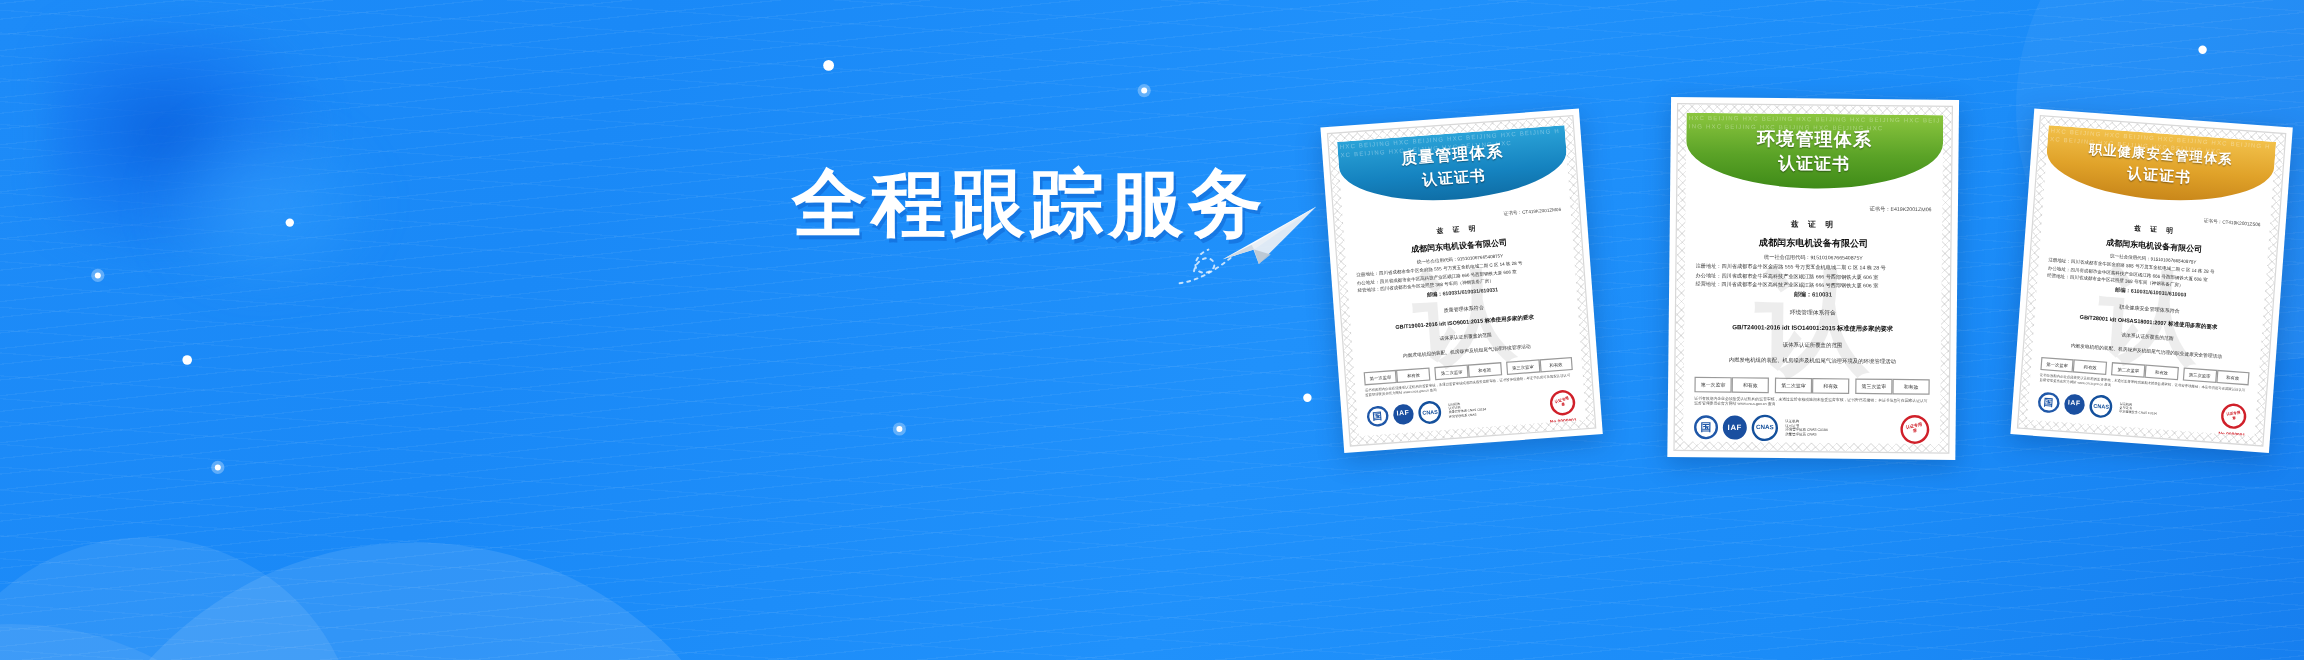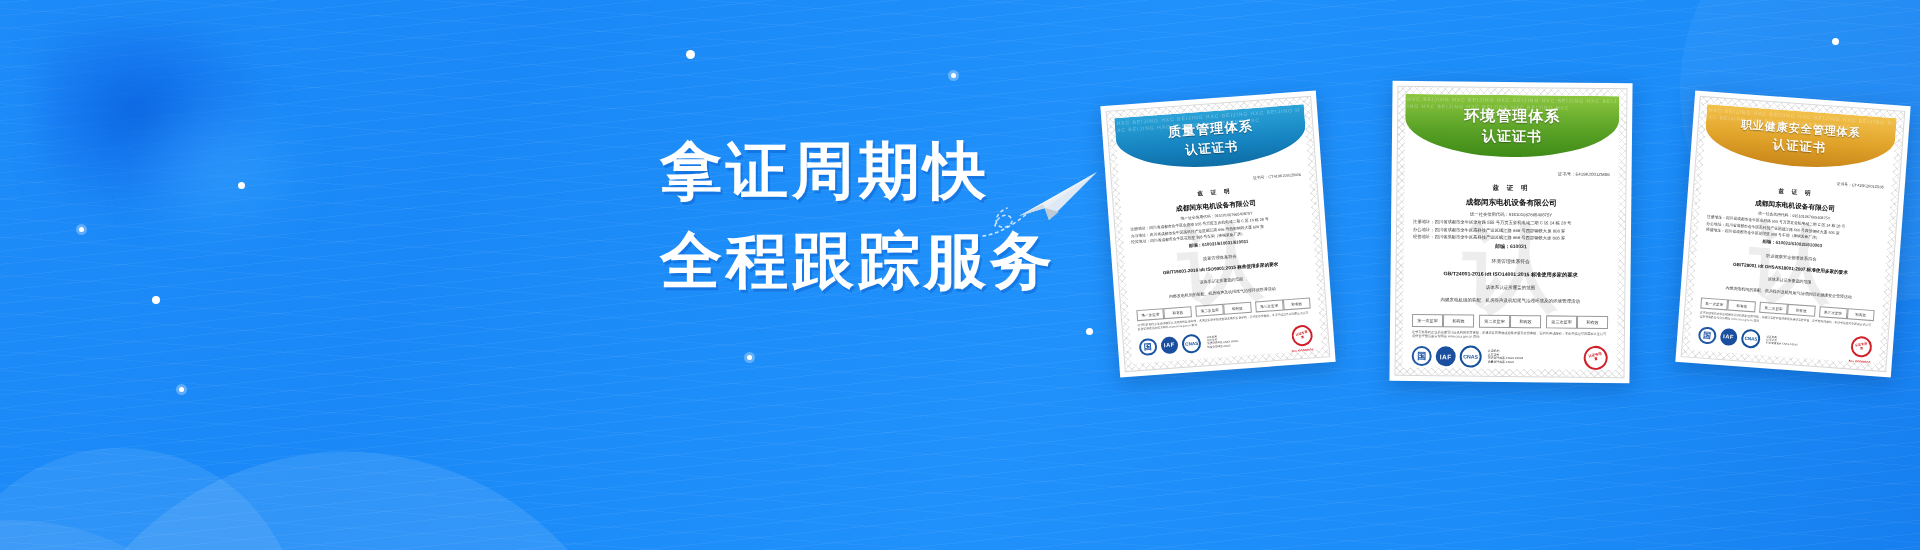--- a/index.html
+++ b/index.html
@@ -189,21 +189,20 @@
       <div class="dot-ring" style="left: 948px; top: 70px; width: 11px; height: 11px;"></div>
       <div class="dot" style="left: 238px; top: 182px; width: 7px; height: 7px;"></div>
       <div class="dot-ring" style="left: 76px; top: 224px; width: 11px; height: 11px;"></div>
       <div class="dot" style="left: 152px; top: 296px; width: 8px; height: 8px;"></div>
       <div class="dot-ring" style="left: 744px; top: 352px; width: 11px; height: 11px;"></div>
       <div class="dot" style="left: 1086px; top: 328px; width: 7px; height: 7px;"></div>
       <div class="dot-ring" style="left: 176px; top: 384px; width: 11px; height: 11px;"></div>
     </div>
 
   <div class="headline">
-    <div class="headline-line">拿证周期快</div>
     <div class="headline-line">全程跟踪服务</div>
   </div>
 
   <div class="plane-wrap">
     <svg width="130" height="90" viewBox="0 0 130 90">
       <path d="M8 86 C24 84 40 74 54 62" fill="none" stroke="#ffffff" stroke-width="1.6" stroke-dasharray="2.5 4" opacity=".75" stroke-linecap="round"></path>
       <path d="M20 76 C22 66 32 62 36 68 C40 74 30 80 24 76 C18 72 22 62 32 58" fill="none" stroke="#ffffff" stroke-width="1.6" stroke-dasharray="2.5 4" opacity=".75" stroke-linecap="round"></path>
       <path d="M44 66 L122 22 L70 58 Z" fill="#ffffff" opacity=".97"></path>
       <path d="M122 22 L74 70 L68 54 Z" fill="#e9eef4" opacity=".95"></path>
       <path d="M44 66 L70 58 L68 54 Z" fill="#cfd8e2" opacity=".95"></path>

